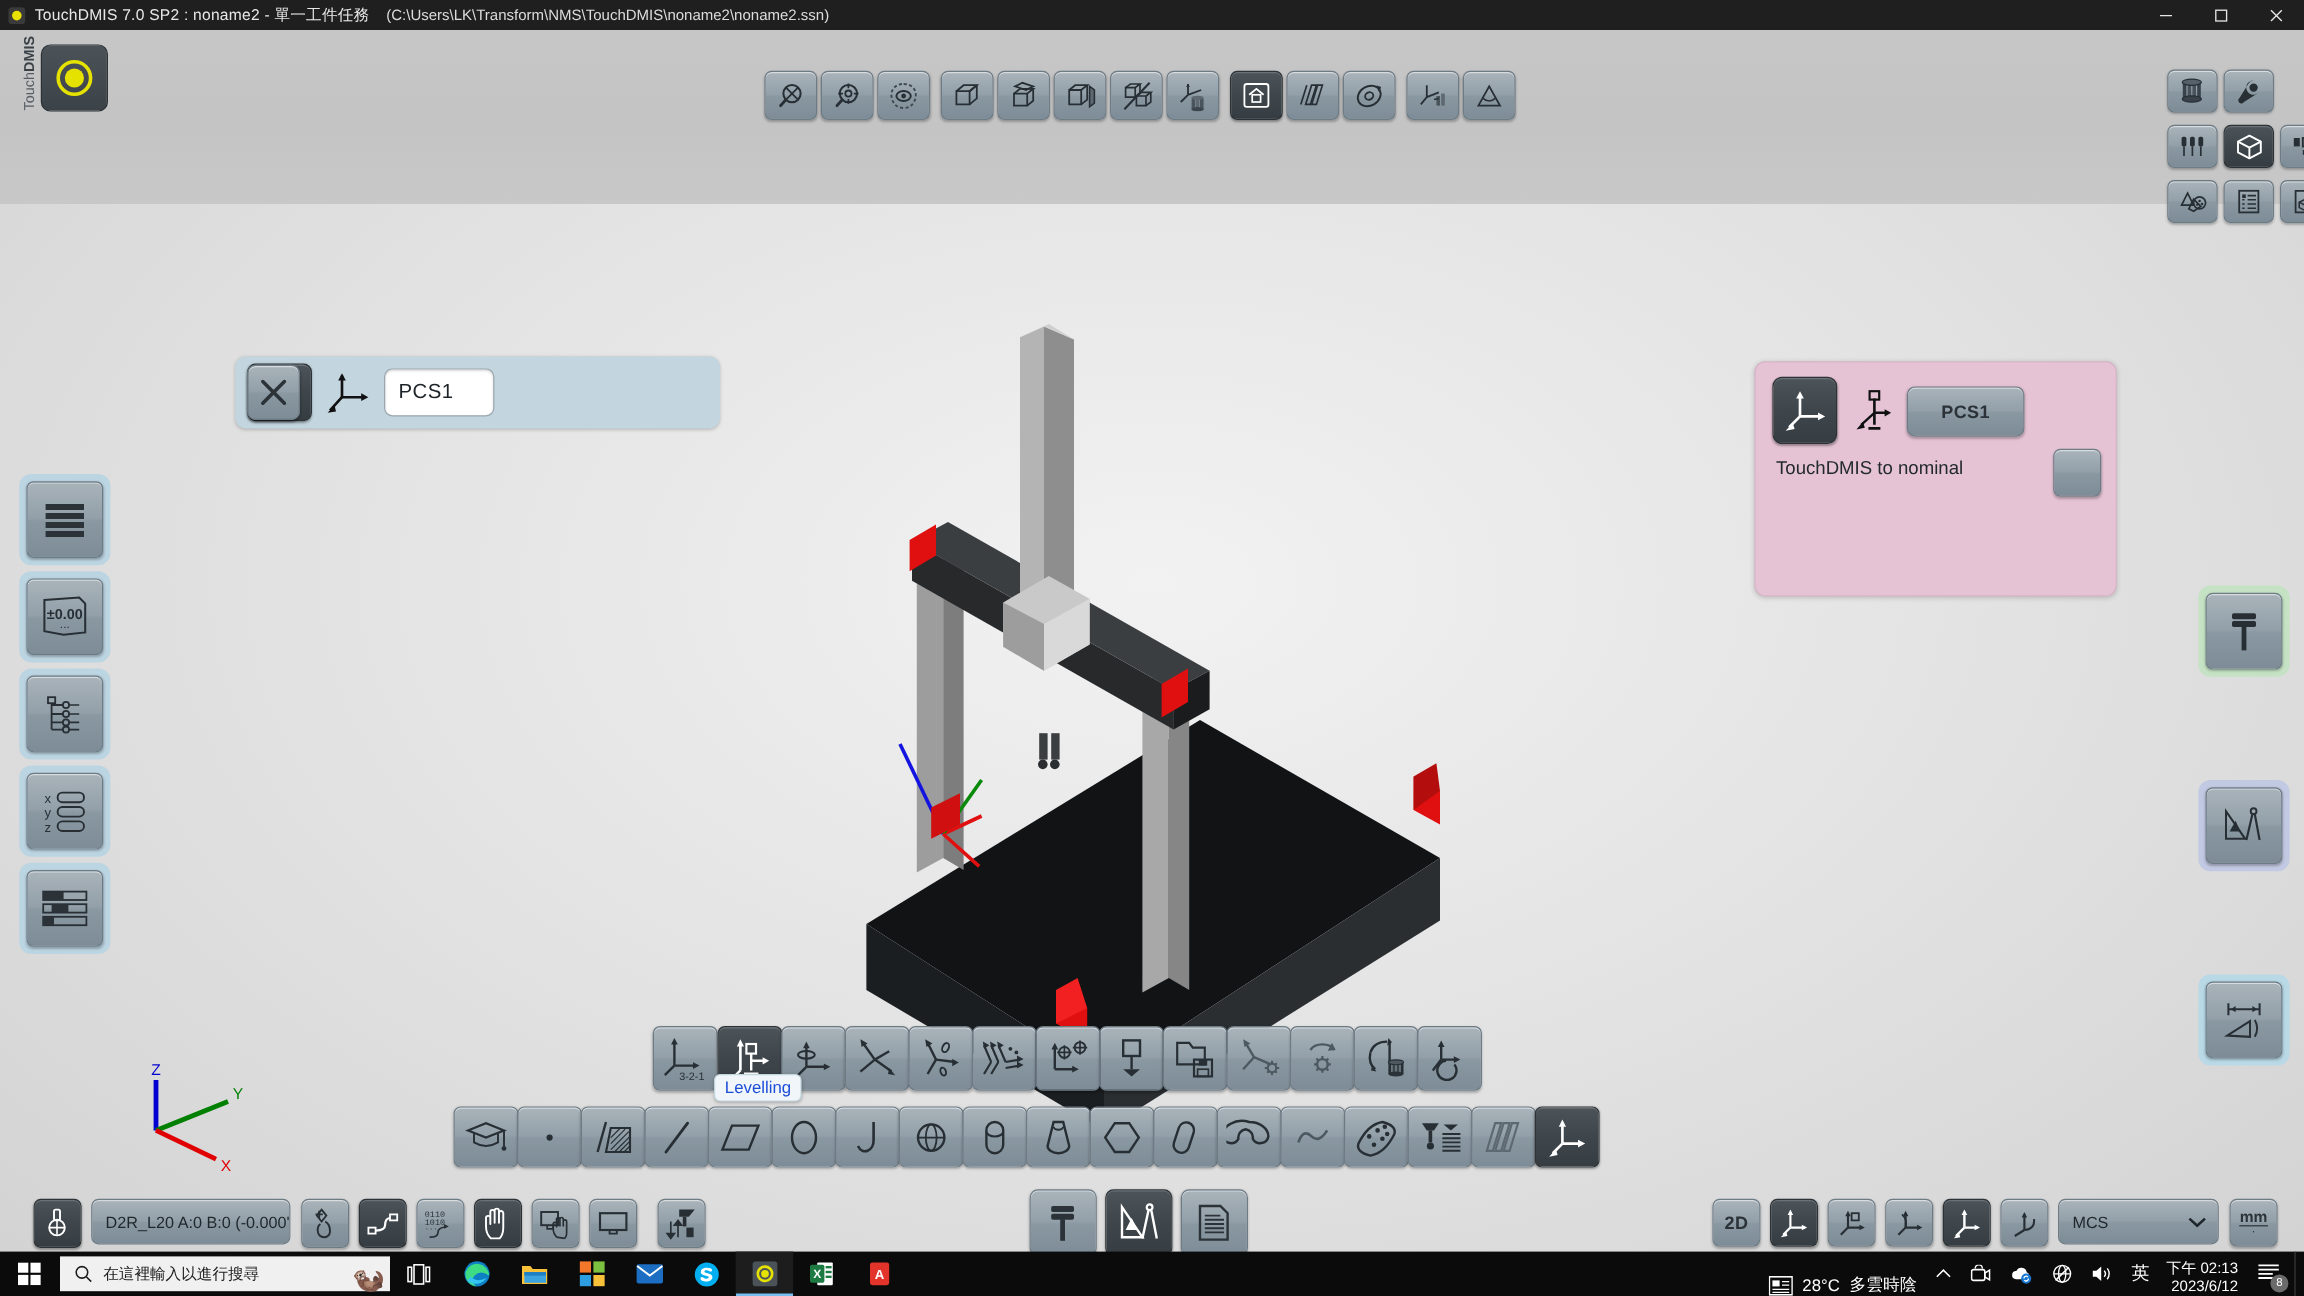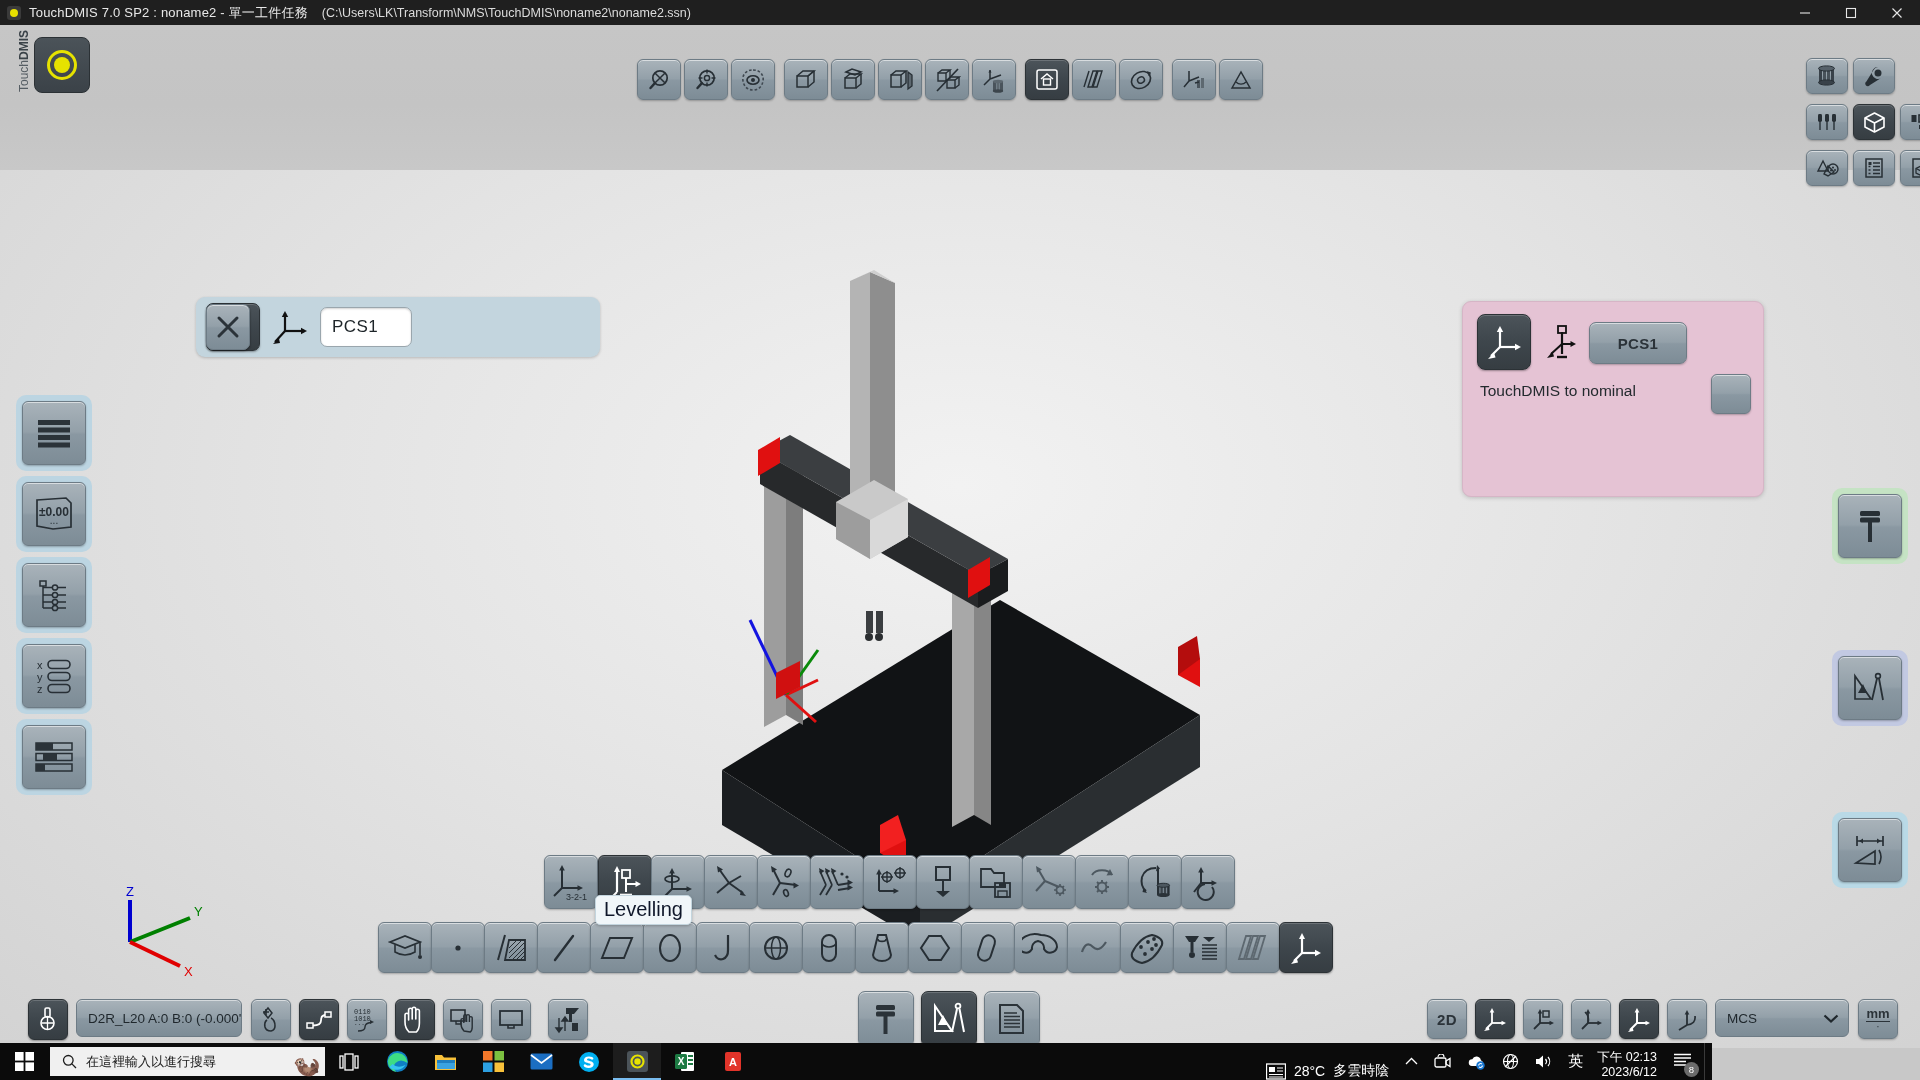--- a/index.html
+++ b/index.html
@@ -149,21 +149,21 @@
   
   #axis-indicator{ position:absolute;left:108px;top:845px;width:120px;height:110px; }
 
   
   #row-cs .btn{ width:54px;height:54px;position:absolute;top:0;}
   #row-feat .btn{ width:54px;height:51px;position:absolute;top:0;}
 
   #levelling-tip{
     position:absolute;left:595px;top:870px;
     background:#f0f6f9;border:1px solid #c3d5de;border-radius:5px;
-    padding:2px 8px 3px 8px;font-size:20px;color:#0f172a;
+    padding:2px 8px 3px 8px;font-size:14px;color:#1d4ed8;
     box-shadow:0 1px 3px rgba(0,0,0,.25);
     z-index:40;
   }
 
   
   #statusbar{ position:absolute;left:0;top:962px;width:1920px;height:66px; }
   #statusbar .btn{ position:absolute; }
   .sb-sq{ width:40px;height:41px;border-radius:6px;top:12px;}
   .combo{
     position:absolute;height:38px;border-radius:6px;
@@ -171,21 +171,21 @@
     border:1px solid #6d7b85;
     box-shadow: inset 0 1px 0 rgba(255,255,255,.5);
     display:flex;align-items:center;justify-content:space-between;
     padding:0 9px 0 11px;color:#1f272c;font-size:13.5px;
     overflow:hidden;white-space:nowrap;
   }
   .chev{ width:16px;height:9px;flex:0 0 auto;}
 
   
   #taskbar{
-    position:absolute;left:0;top:1043px;width:1712px;height:37px;
+    position:absolute;left:0;top:1043px;width:1920px;height:37px;
     background:#0b0b0b;display:flex;align-items:center;
   }
   #start-btn{width:48px;height:37px;display:flex;align-items:center;justify-content:center;}
   #search-box{
     width:275px;height:29px;background:#f0f0f0;margin-left:2px;
     display:flex;align-items:center;gap:9px;padding-left:12px;position:relative;
     color:#1c1c1c;font-size:13px;
   }
   #search-box .otter{position:absolute;right:4px;bottom:-1px;font-size:22px;line-height:1;}
   .tb-app{width:48px;height:37px;display:flex;align-items:center;justify-content:center;}

